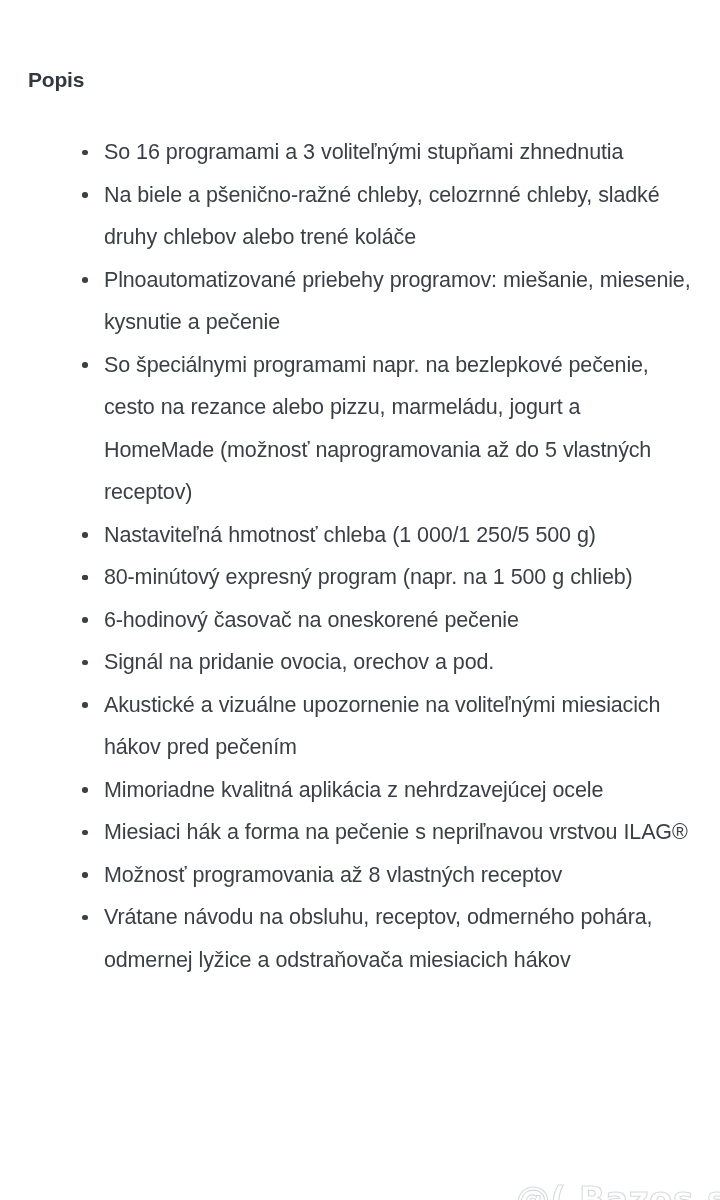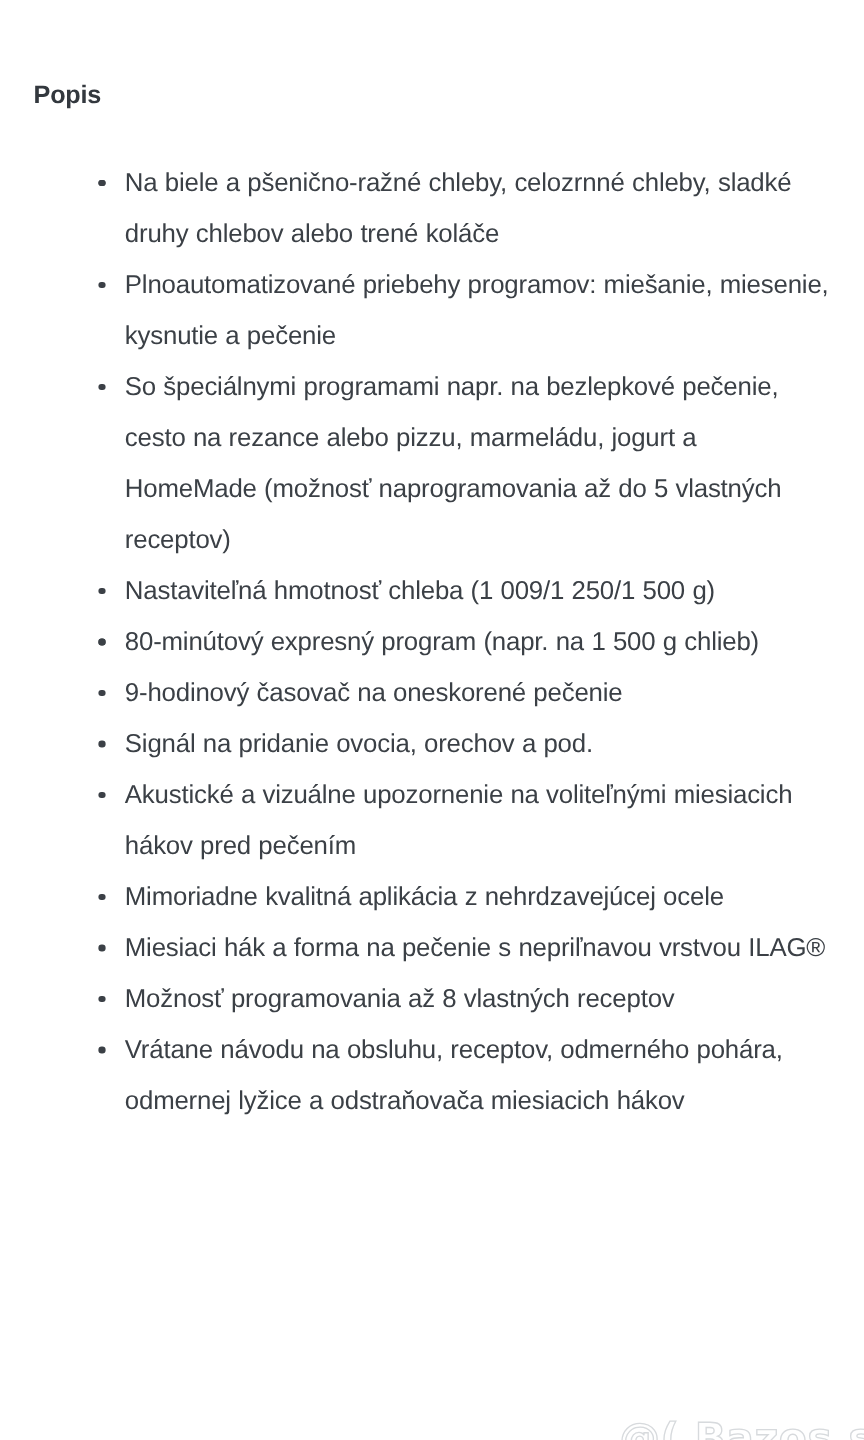--- a/index.html
+++ b/index.html
@@ -86,47 +86,48 @@
 </head>
 <body>
 
 <div class="page">
 
   <h2 class="description-heading">Popis</h2>
 
   <ul class="feature-list">
     <li class="feature-item">
       <span class="bullet-dot"></span>
+      <span>So 16 programami a 3 voliteľnými stupňami zhnednutia</span>
     </li>
     <li class="feature-item">
       <span class="bullet-dot"></span>
       <span>Na biele a pšenično-ražné chleby, celozrnné chleby, sladké druhy chlebov alebo trené koláče</span>
     </li>
     <li class="feature-item">
       <span class="bullet-dot"></span>
       <span>Plnoautomatizované priebehy programov: miešanie, miesenie, kysnutie a pečenie</span>
     </li>
     <li class="feature-item">
       <span class="bullet-dot"></span>
       <span>So špeciálnymi programami napr. na bezlepkové pečenie, cesto na rezance alebo pizzu, marmeládu, jogurt a HomeMade (možnosť naprogramovania až do 5 vlastných receptov)</span>
     </li>
     <li class="feature-item">
       <span class="bullet-dot"></span>
-      <span>Nastaviteľná hmotnosť chleba (1 009/1 250/1 500 g)</span>
+      <span>Nastaviteľná hmotnosť chleba (1 000/1 250/5 500 g)</span>
     </li>
     <li class="feature-item">
       <span class="bullet-dot"></span>
     </li>
     <li class="feature-item">
       <span class="bullet-dot"></span>
       <span>80-minútový expresný program (napr. na 1 500 g chlieb)</span>
     </li>
     <li class="feature-item">
       <span class="bullet-dot"></span>
-      <span>9-hodinový časovač na oneskorené pečenie</span>
+      <span>6-hodinový časovač na oneskorené pečenie</span>
     </li>
     <li class="feature-item">
       <span class="bullet-dot"></span>
       <span>Signál na pridanie ovocia, orechov a pod.</span>
     </li>
     <li class="feature-item">
       <span class="bullet-dot"></span>
       <span>Akustické a vizuálne upozornenie na voliteľnými miesiacich hákov pred pečením</span>
     </li>
     <li class="feature-item">

